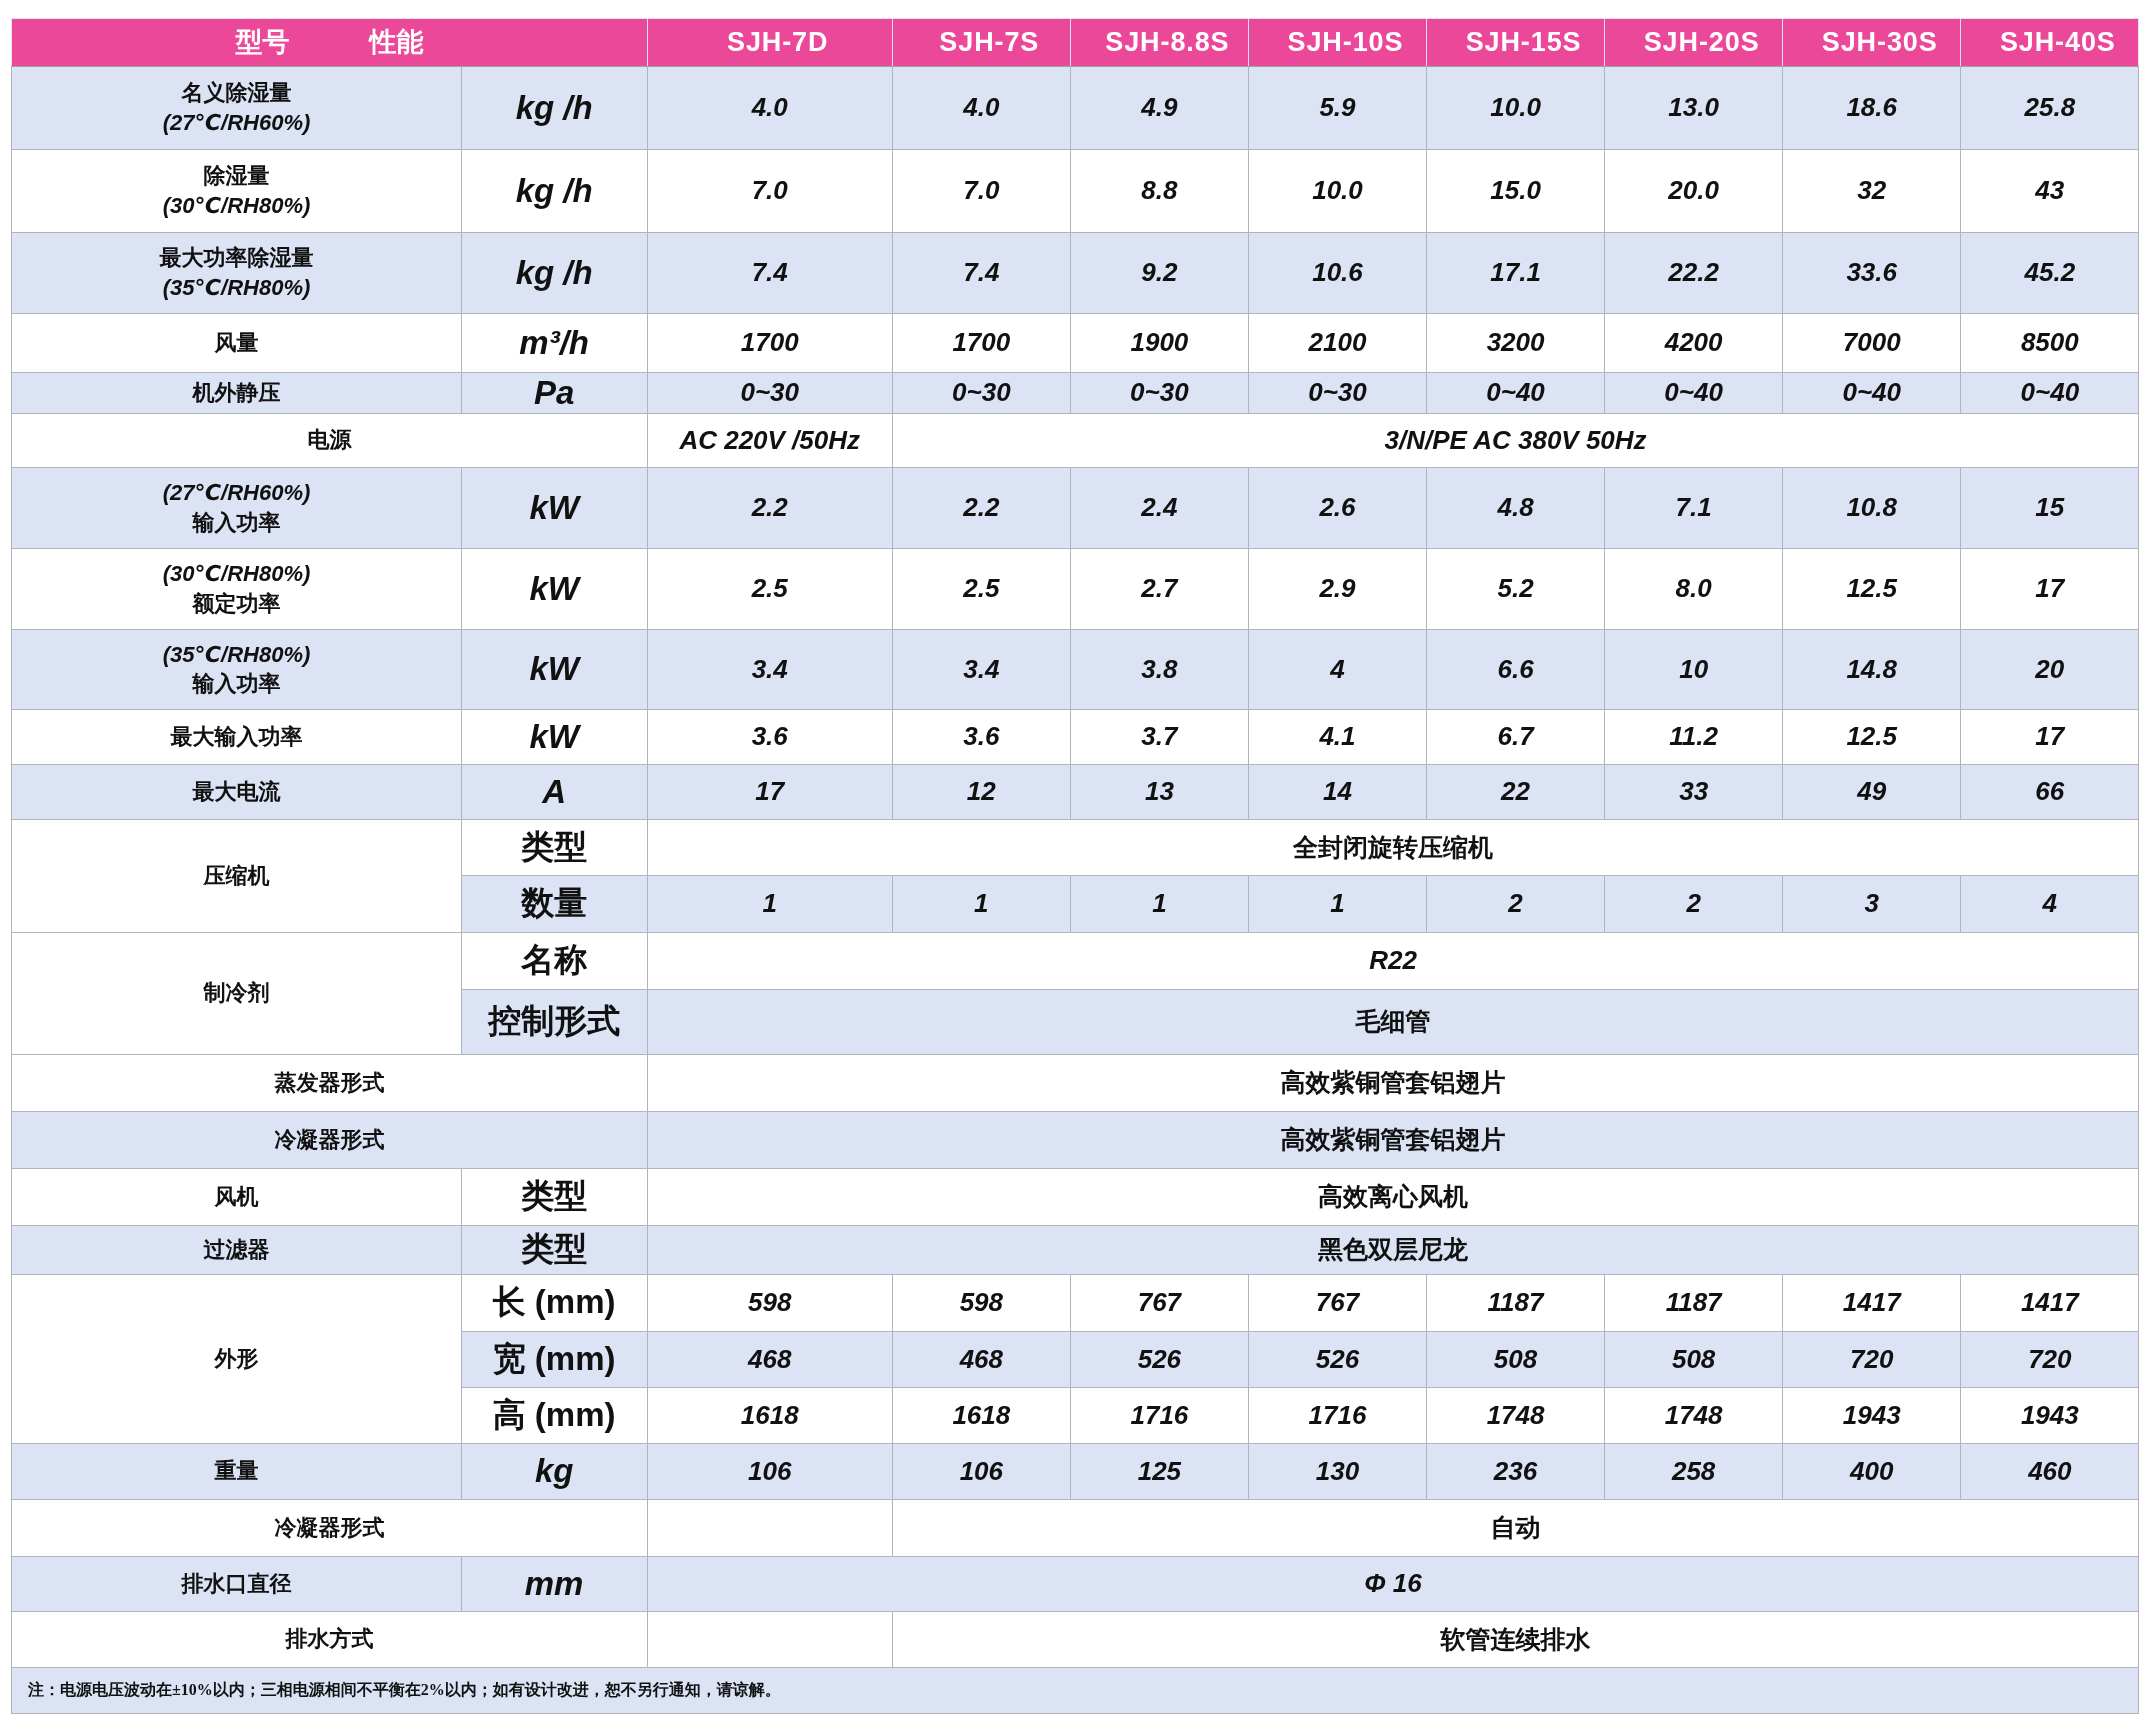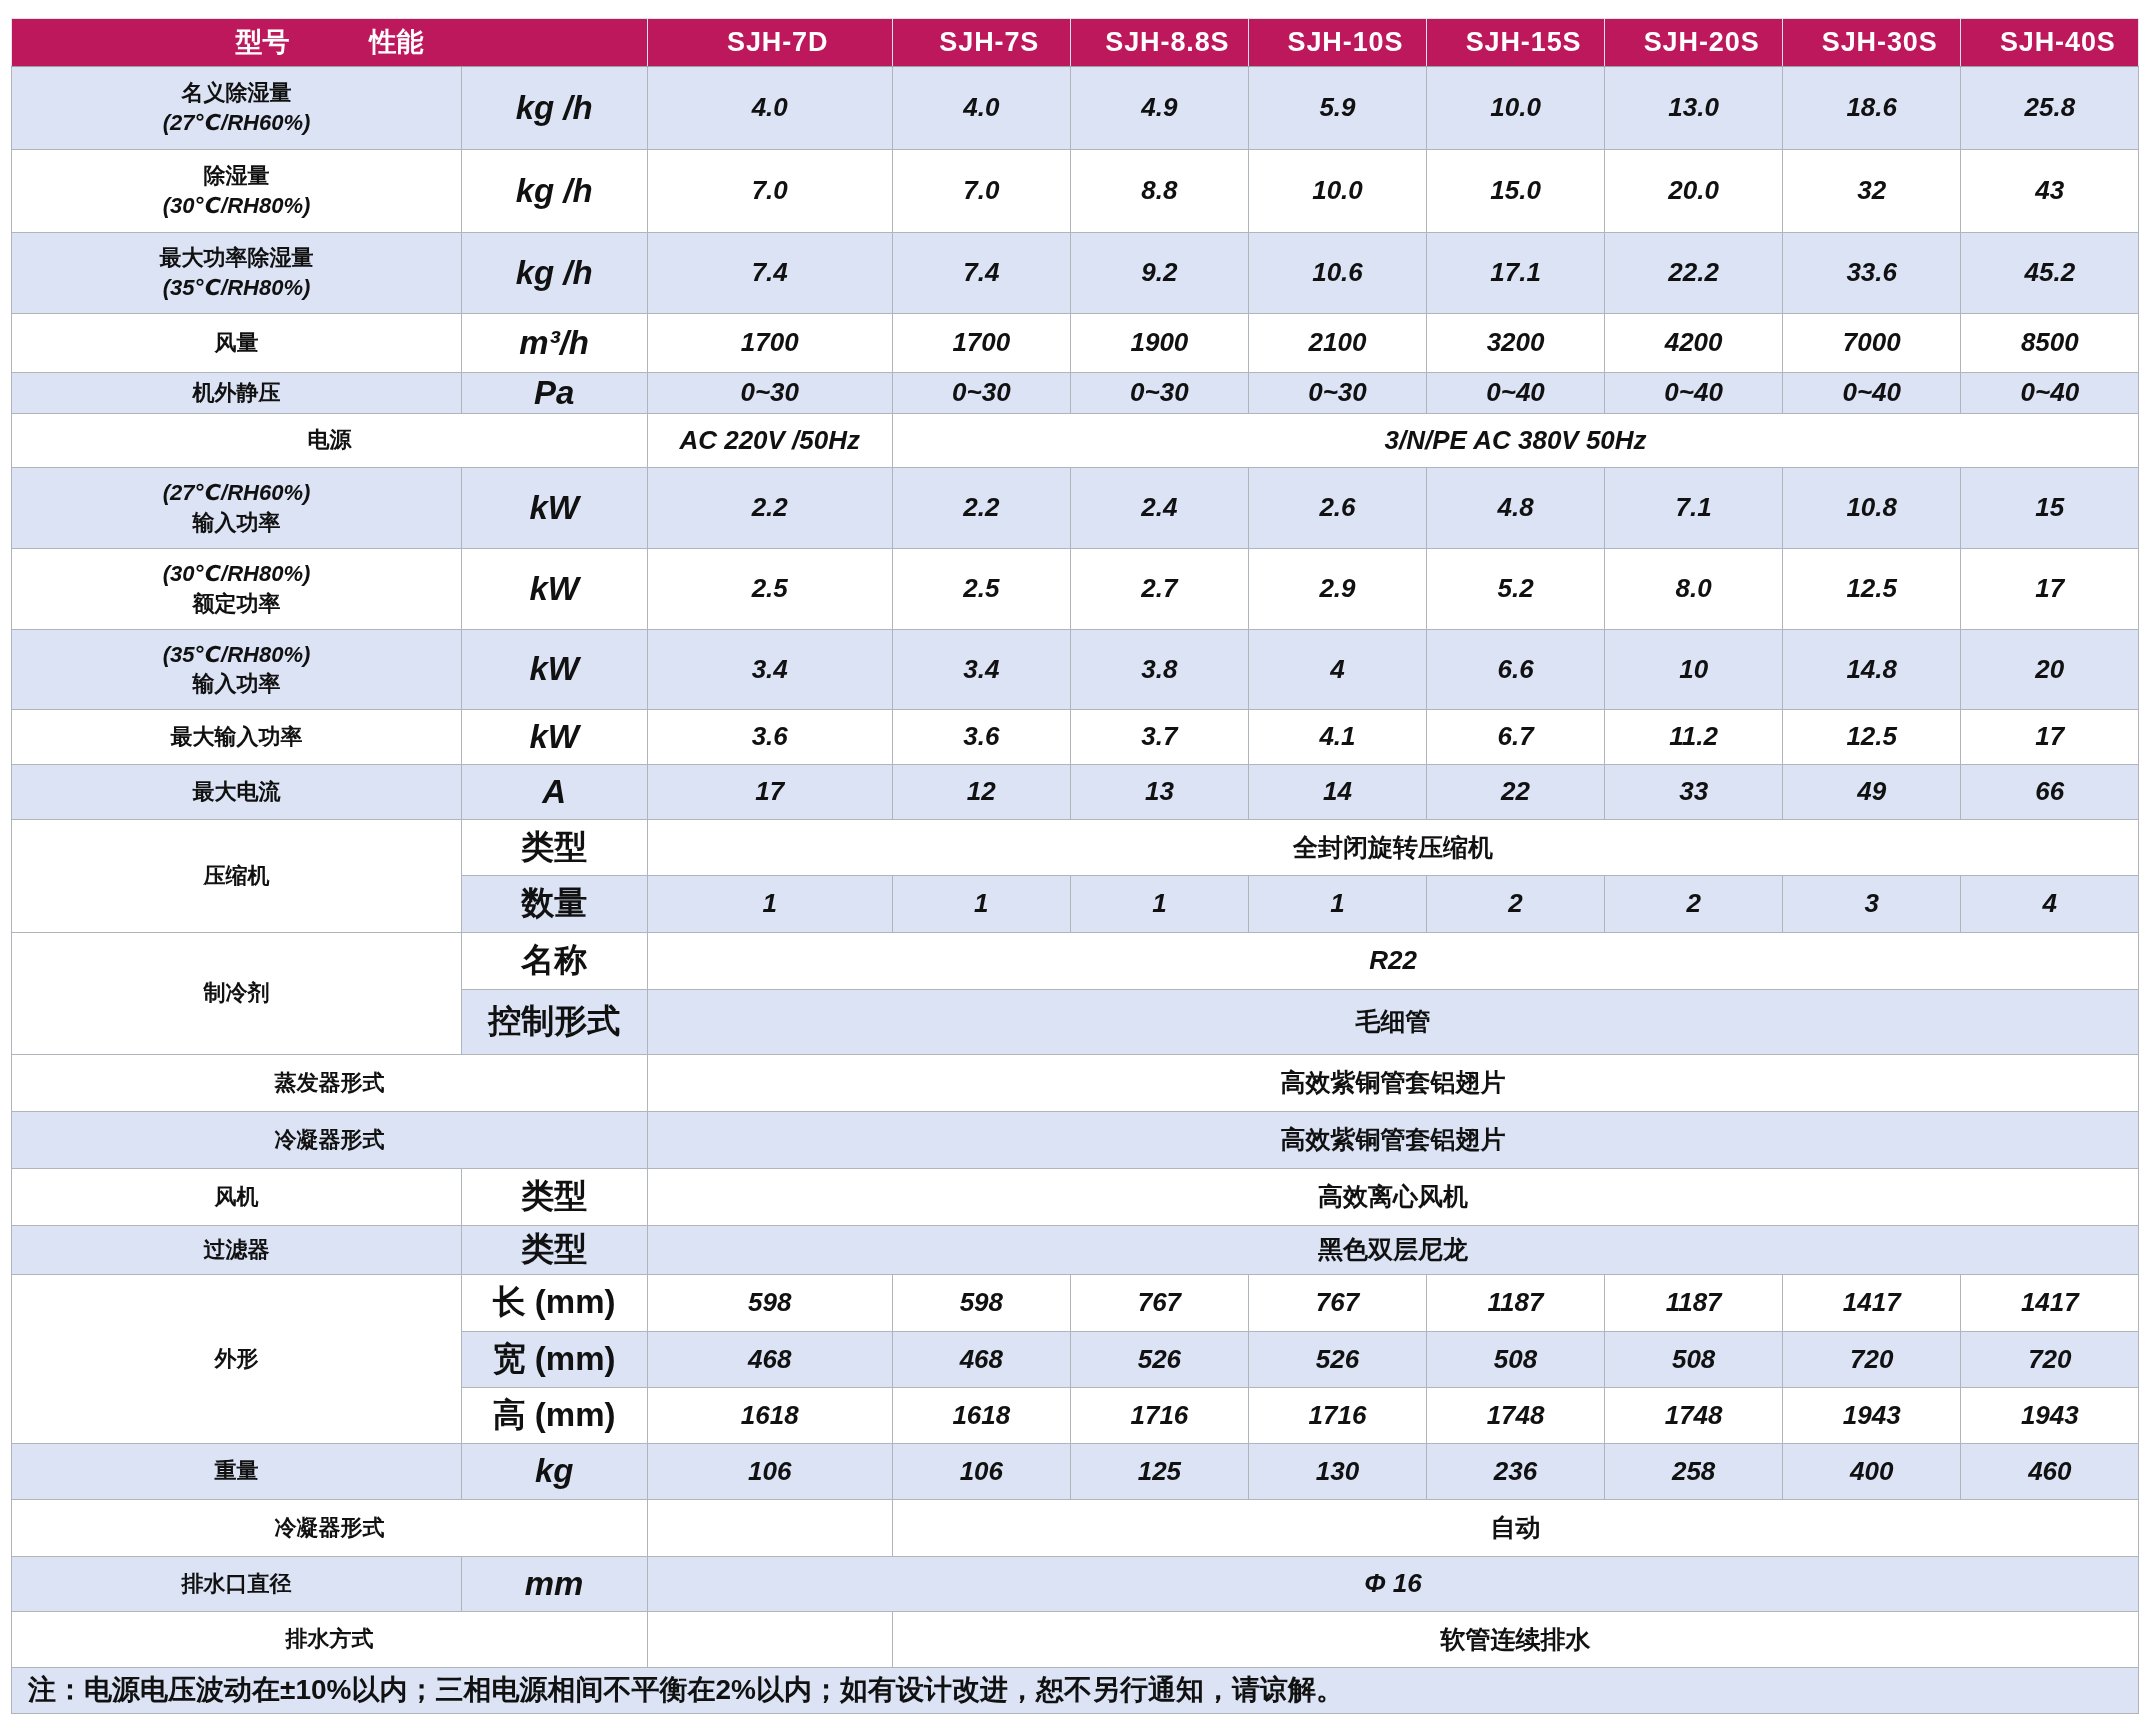--- a/index.html
+++ b/index.html
@@ -3,35 +3,35 @@
 <meta charset="utf-8">
 <style>
   html,body{margin:0;padding:0;background:#ffffff;}
   body{width:2149px;height:1735px;position:relative;
        font-family:"Liberation Sans","DejaVu Sans",sans-serif;color:#111;}
   table.spec{position:absolute;left:11.4px;top:17.5px;width:2128px;
              border-collapse:collapse;table-layout:fixed;
              border:1.7px solid #9ea3ab;}
   td{border:1.7px solid #b0b4bb;text-align:center;vertical-align:middle;
      padding:0;overflow:hidden;}
-  tr.hd td{background:#be185d;color:#ffffff;font-weight:700;font-size:27px;
+  tr.hd td{background:#ec4899;color:#ffffff;font-weight:700;font-size:27px;
            border-color:#dfe3ec;border-bottom-color:#9aa0a8;}
   tr.hd td .mdl{letter-spacing:0.9px;margin-left:16px;}
   tr.b td{background:#DBE3F4;}
   tr.w td{background:#ffffff;}
   td.wc{background:#ffffff !important;}
   .lbl{font-weight:700;font-size:22px;line-height:1.32;}
   .lat{font-style:italic;}
   .unit{font-weight:700;font-size:33px;}
   .unit.lat{font-weight:700;font-style:italic;}
   .val{font-style:italic;font-weight:600;font-size:26px;}
   .valcn{font-weight:700;font-size:25px;}
   .corner span{display:inline-block;}
   .corner .gap{width:80px;}
-  td.note{ text-align:left;font-weight:700;font-size:28px;padding-left:15.7px;}
+  td.note{ text-align:left;font-weight:700;font-size:16px;padding-left:15.7px;font-family:Liberation Serif, serif;}
 </style>
 </head>
 <body>
 
 <table class="spec">
   <colgroup>
     <col style="width:449px">
       <col style="width:186px">
       <col style="width:245px">
     <col style="width:178px">

